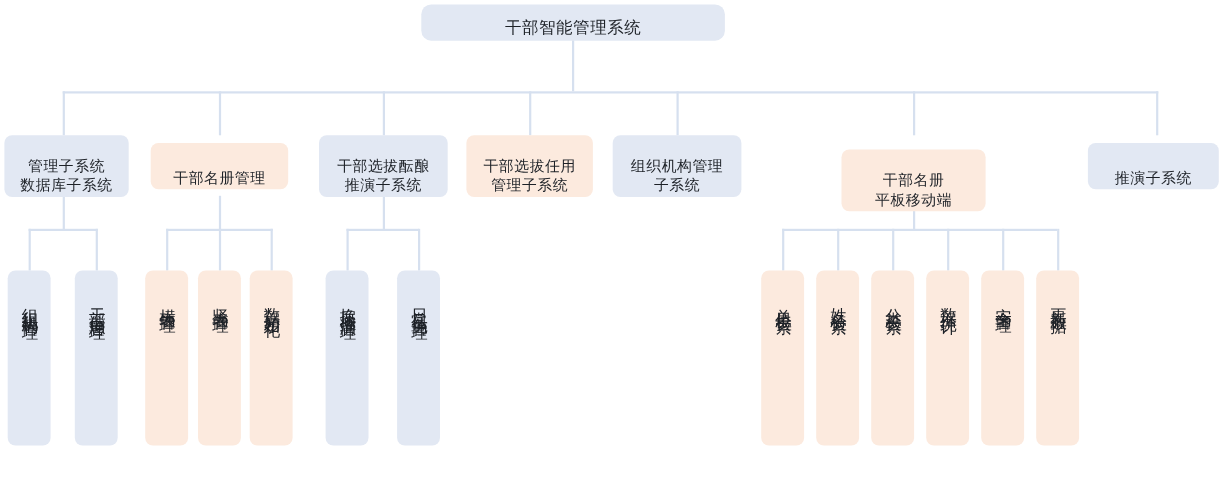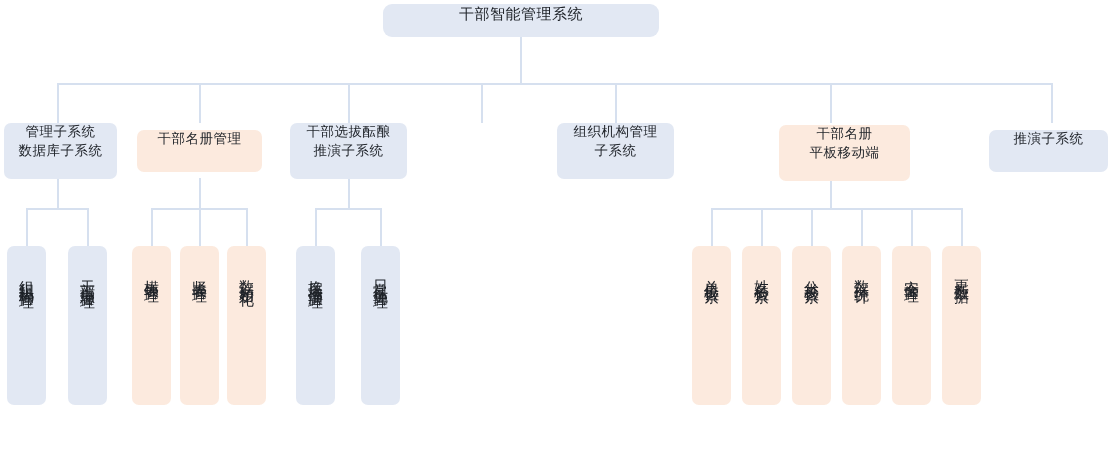--- a/index.html
+++ b/index.html
@@ -26,21 +26,21 @@
   }
   .link.h { height: 2px; }
   .link.v { width: 2px; }
 
   
   .node {
     position: absolute;
     box-sizing: border-box;
     border-radius: 7px;
     display: flex;
-    align-items: flex-start;
+    align-items: flex-end;
     justify-content: center;
     text-align: center;
     line-height: 1.38;
     letter-spacing: 0.5px;
     color: #1d2127;
     -webkit-font-smoothing: antialiased;
   }
   .node.blue  { background: #e2e8f3; }
   .node.peach { background: #fceade; }
 
@@ -128,27 +128,31 @@
 
   <div class="node l2 blue" style="left:290px; top:123px; width:117px; height:56px;">
     <span class="label">干部选拔酝酿
 推演子系统</span>
   </div>
 
   <div class="node l2 peach" style="left:137px; top:130px; width:125px; height:42px;">
     <span class="label">干部名册管理</span>
   </div>
 
+  <div class="node l2 peach" style="left:424px; top:123px; width:115px; height:56px;">
+    <span class="label">干部选拔任用
+管理子系统</span>
+  </div>
 
   <div class="node l2 blue" style="left:557px; top:123px; width:117px; height:56px;">
     <span class="label">组织机构管理
 子系统</span>
   </div>
 
-  <div class="node l2 peach" style="left:765px; top:125px; width:131px; height:56px;margin-left:14px;">
+  <div class="node l2 peach" style="left:765px; top:136px; width:131px; height:56px;">
     <span class="label">干部名册
 平板移动端</span>
   </div>
 
   <div class="node l2 blue" style="left:989px; top:130px; width:119px; height:42px;">
     <span class="label">推演子系统</span>
   </div>
 
   <div class="node leaf blue" style="left:7px; top:246px; width:39px; height:159px;">
     <span class="label">组织机构管理</span>

